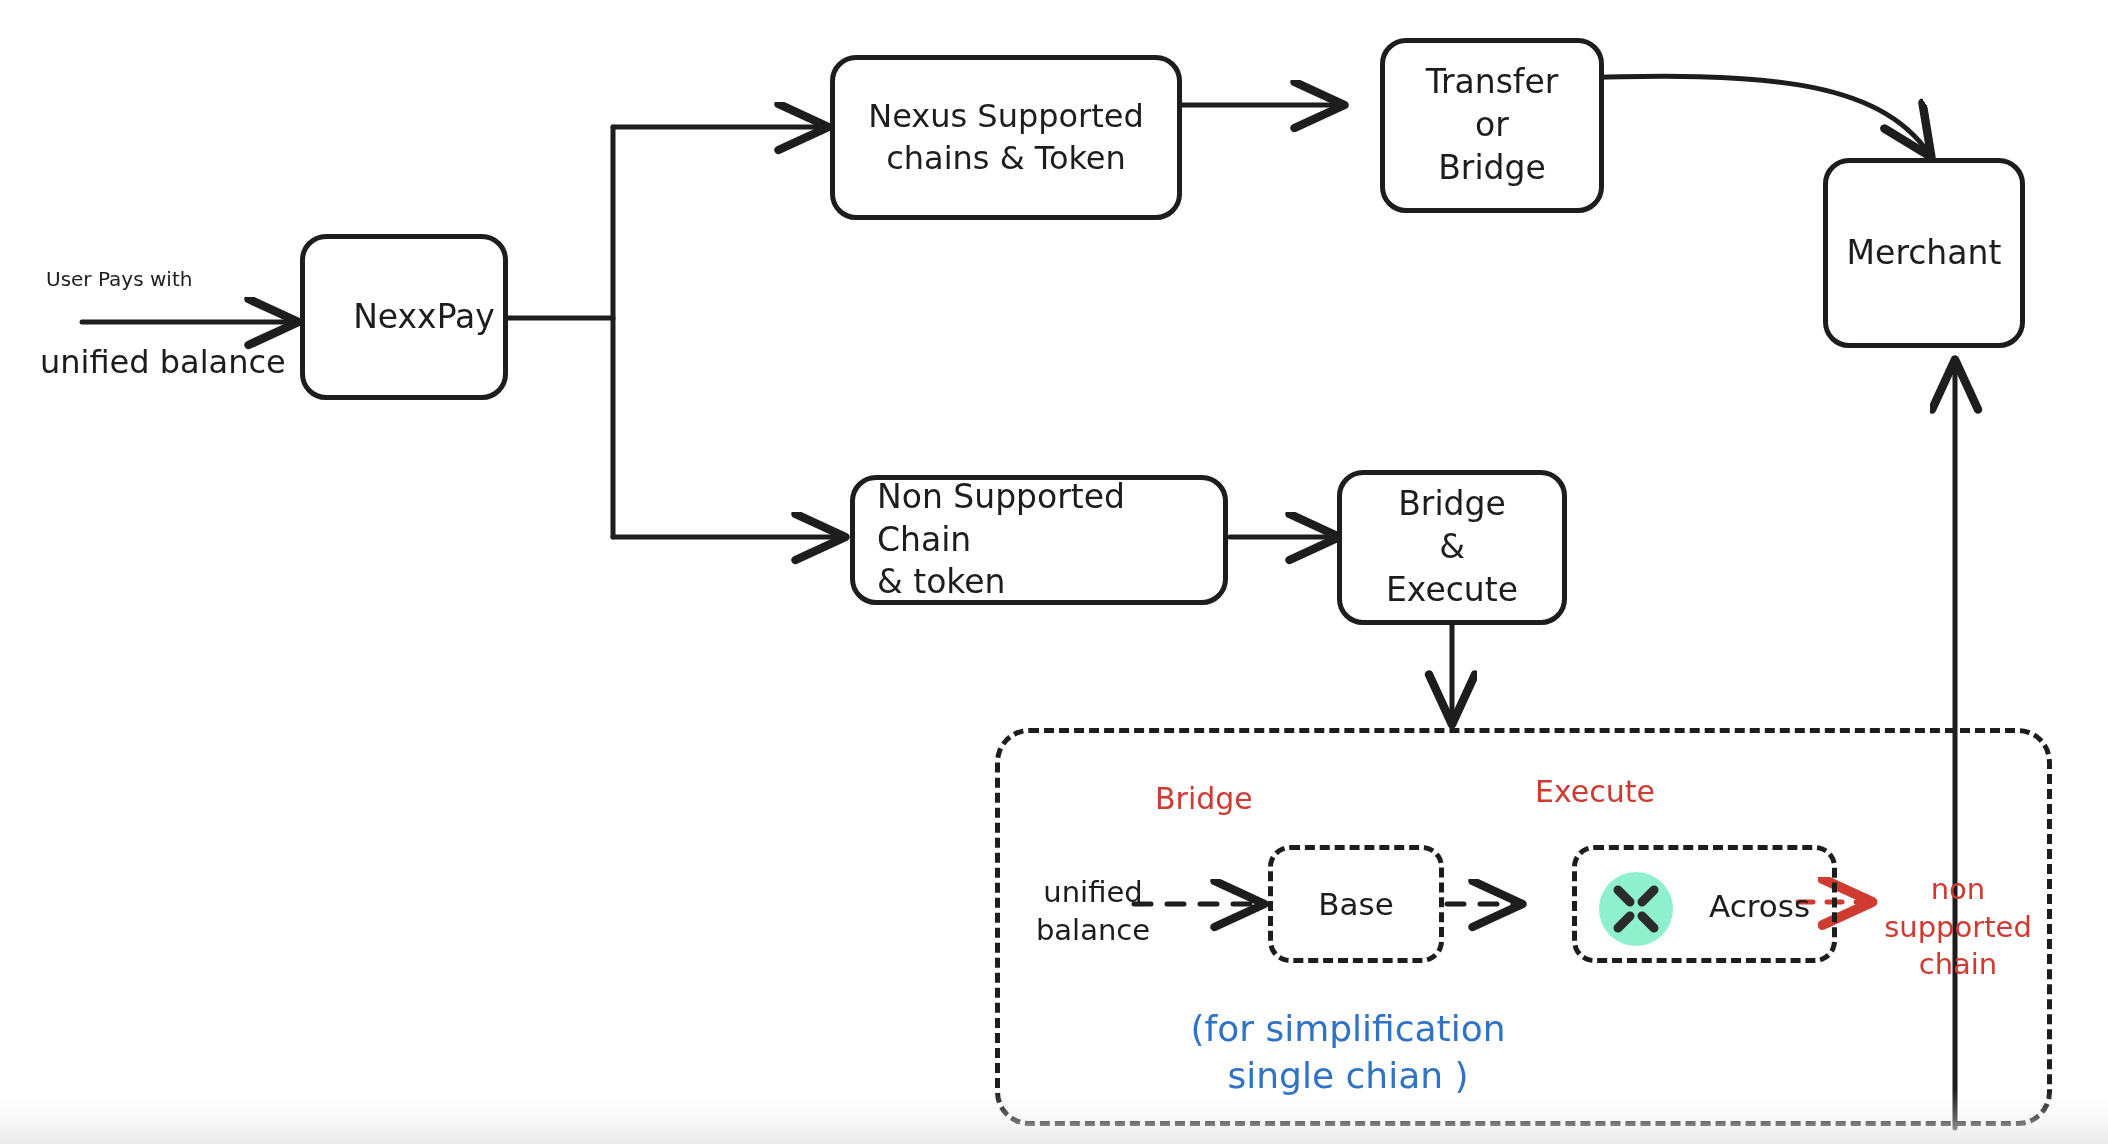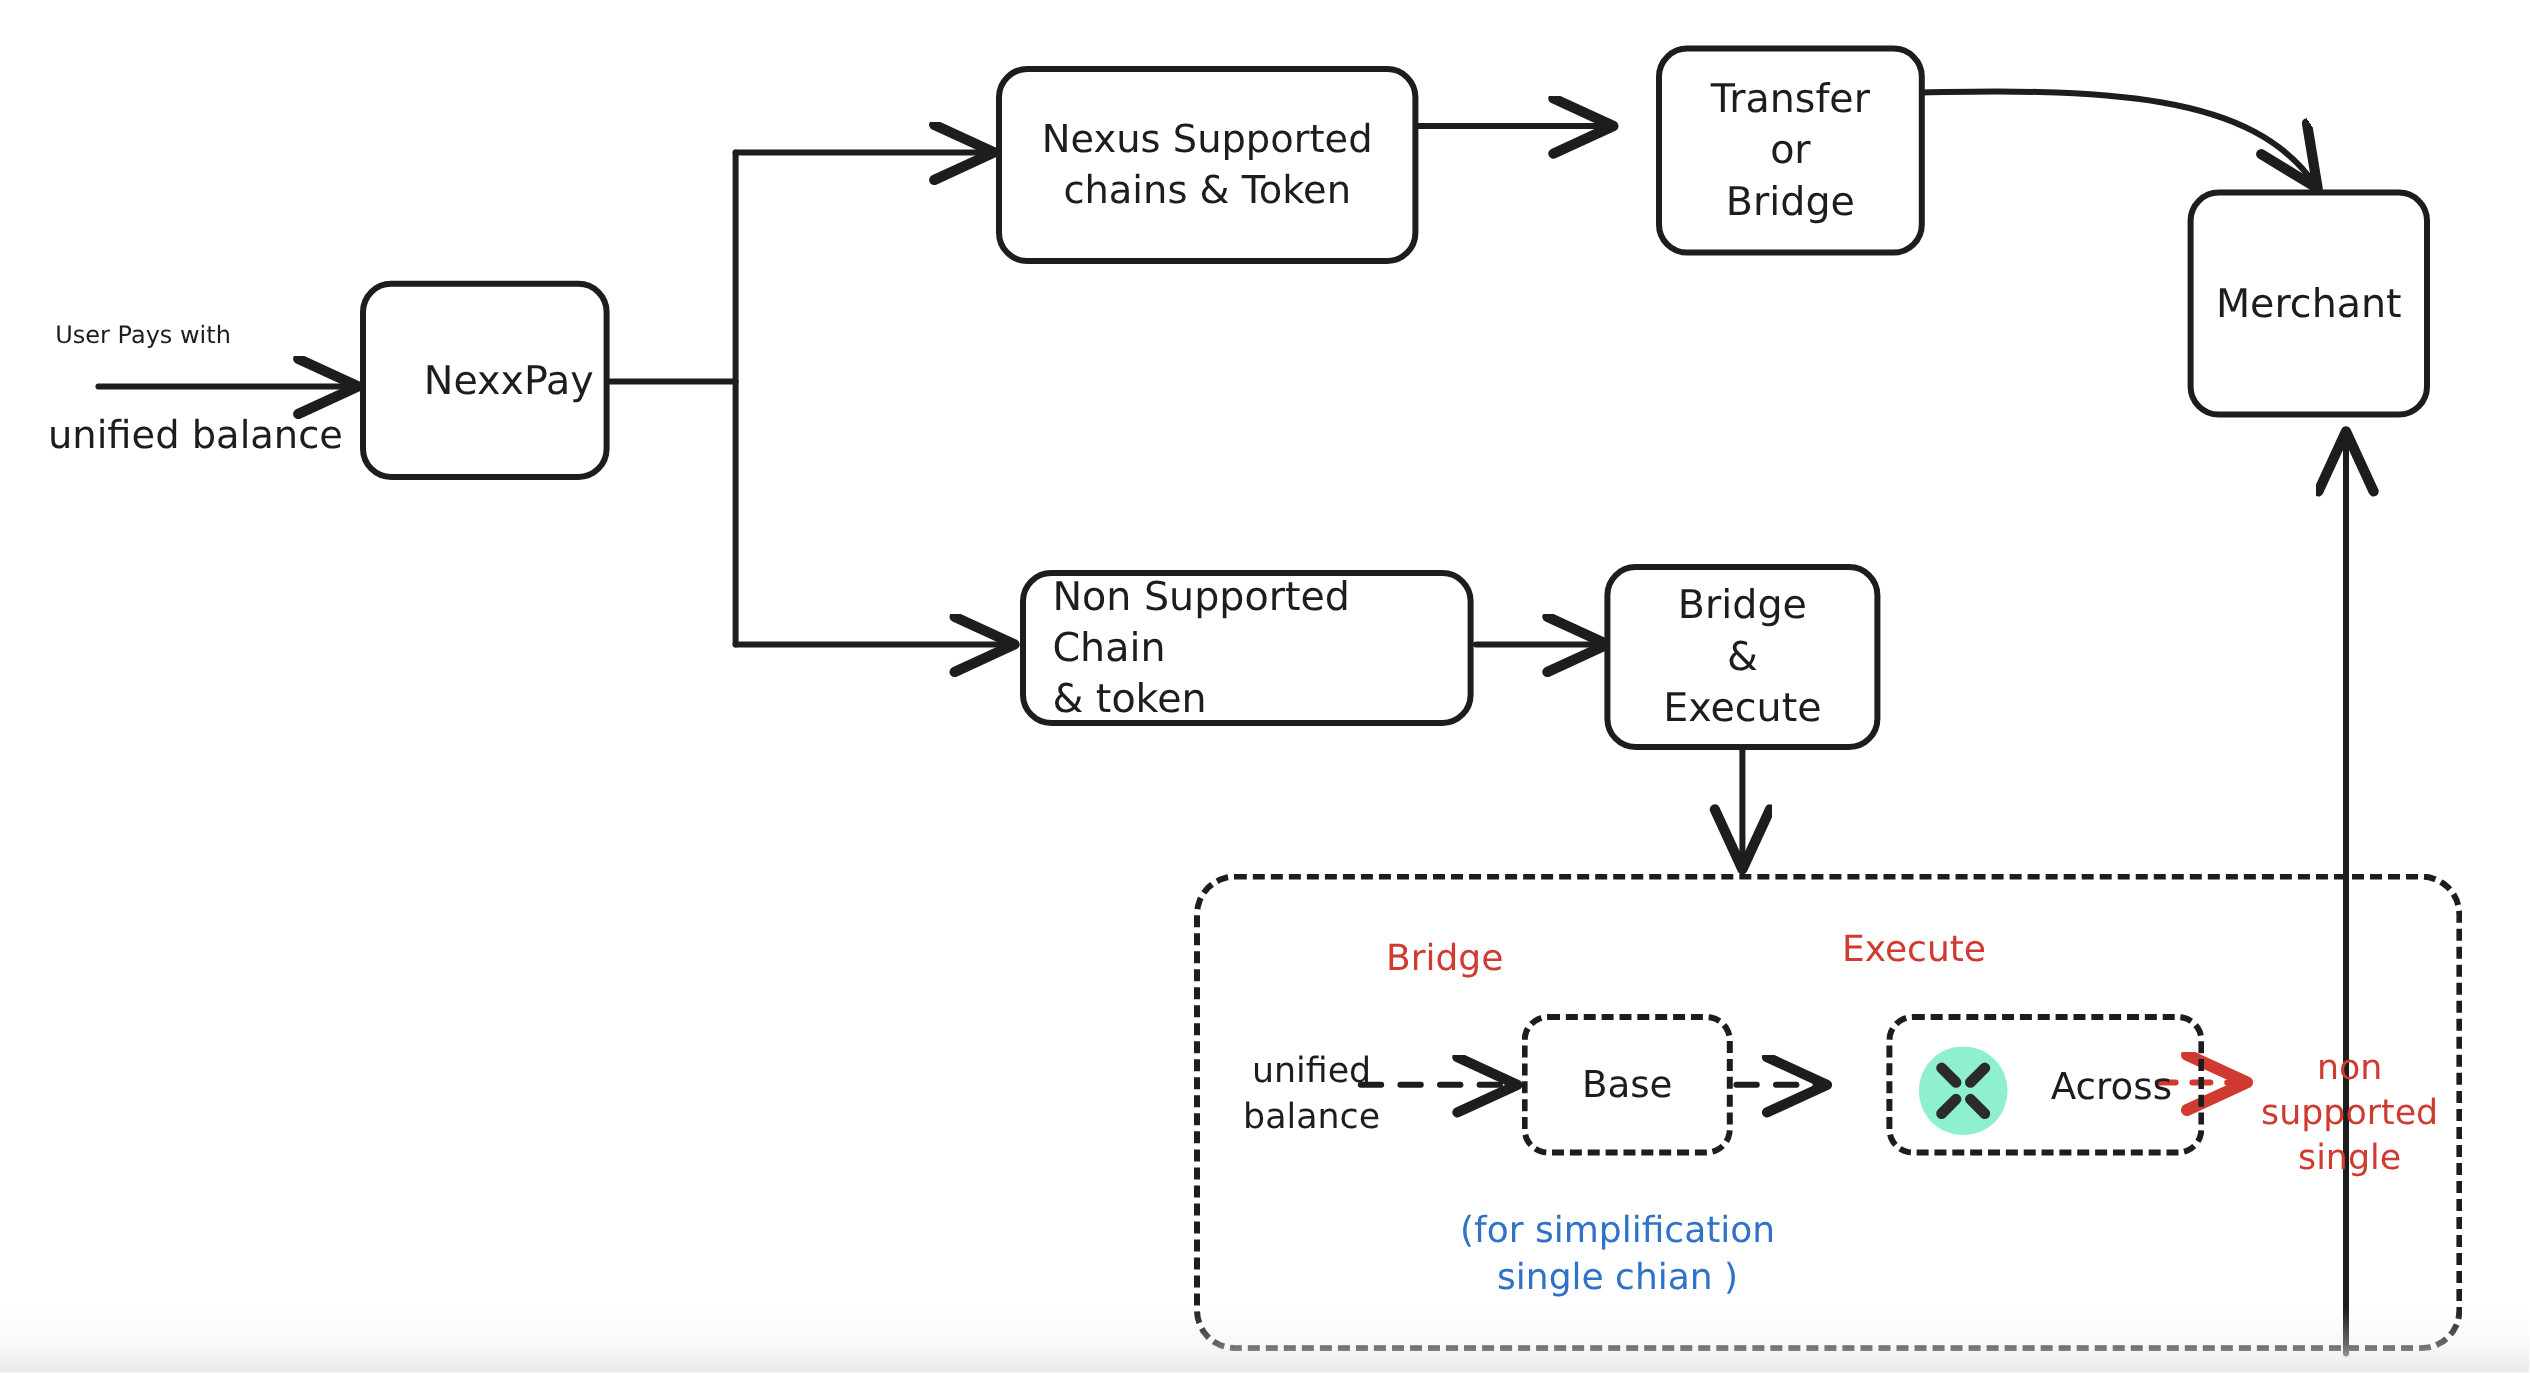--- a/index.html
+++ b/index.html
@@ -173,19 +173,19 @@
           <line x1="19" y1="56" x2="31" y2="44"></line>
           <line x1="55" y1="56" x2="43" y2="44"></line>
         </g>
       </svg>
     </span>
     <span style="position:absolute; left:132px; top:38px; font-size:31px;">Across</span>
   </div>
 
   <div class="lbl red center" style="left:1868px; top:871px; width:180px; font-size:29px;">non
 supported
-single</div>
+chain</div>
 
-  <div class="lbl blue center" style="left:1148px; top:1006px; width:400px; font-size:30px;">(for simplification
+  <div class="lbl blue center" style="left:1148px; top:1006px; width:400px; font-size:36px;">(for simplification
 single chian )</div>
 
   <div id="bottom-fade"></div>
 </div>
 
 </body></html>

